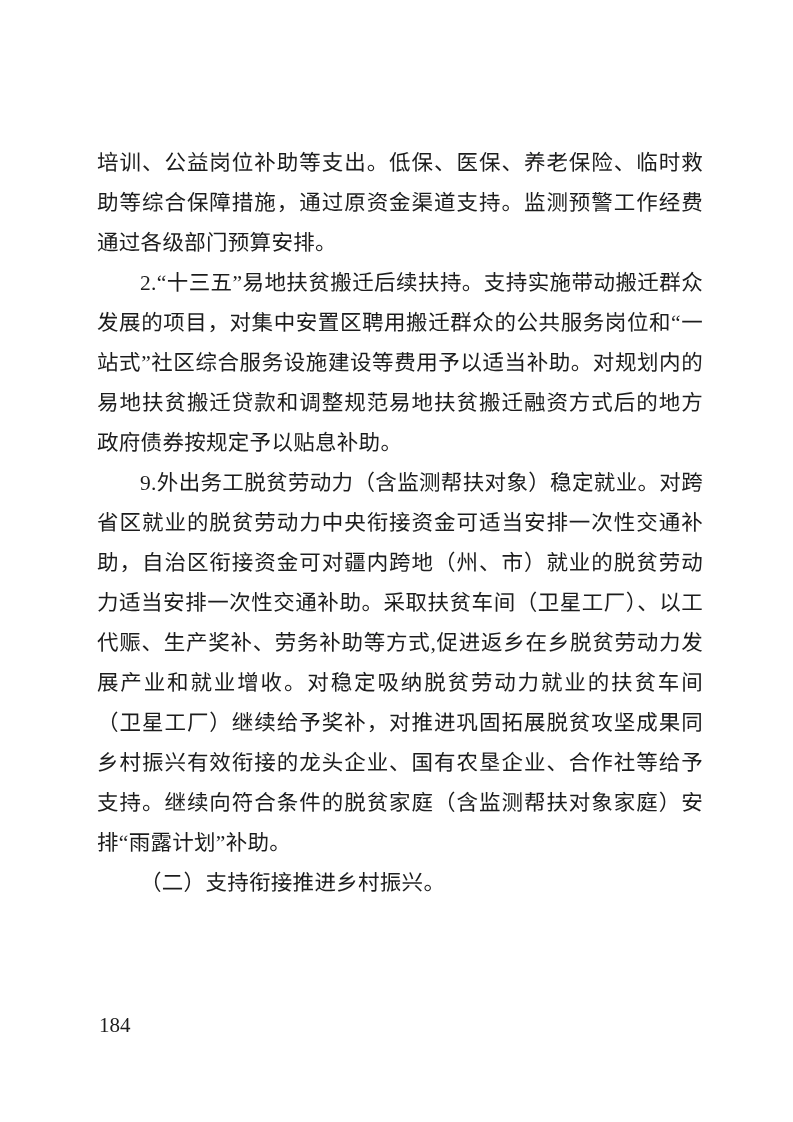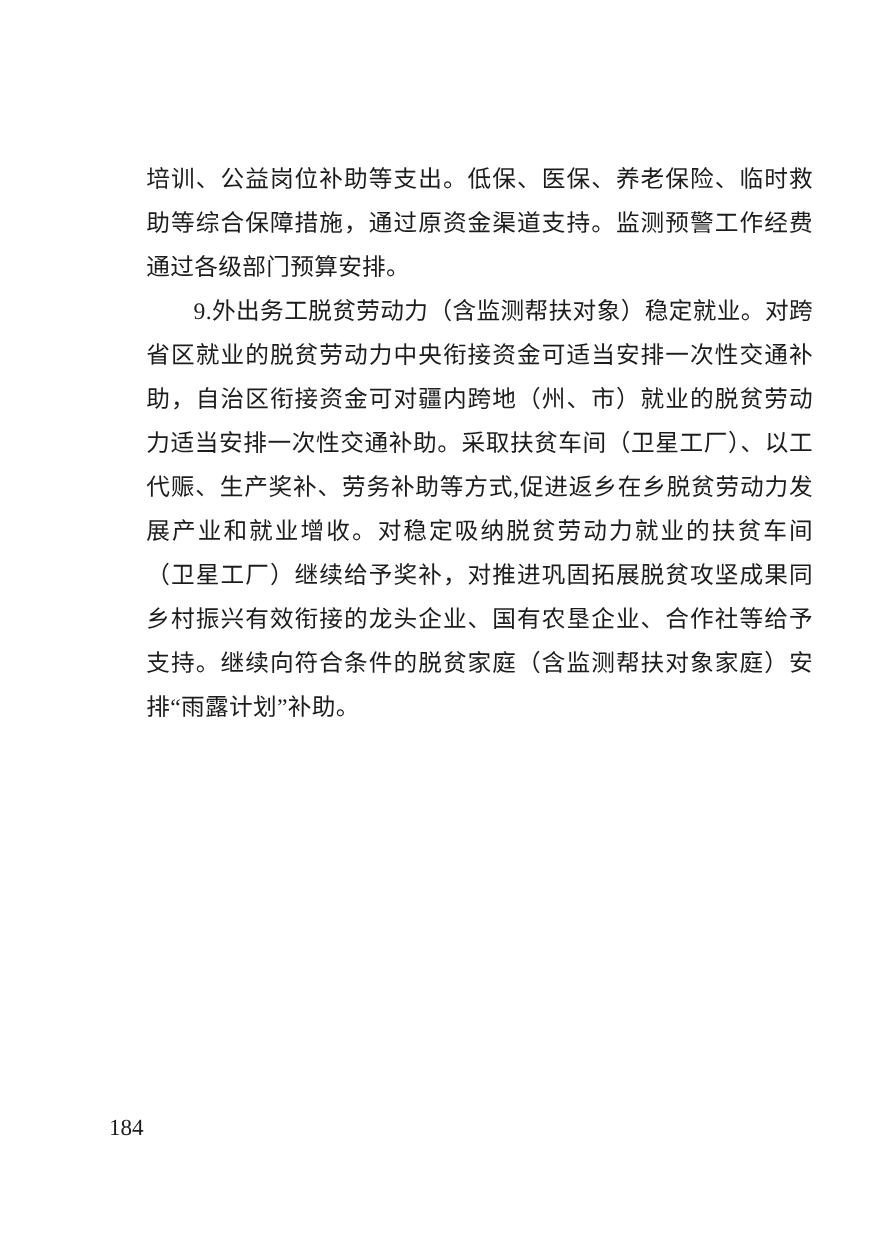--- a/index.html
+++ b/index.html
@@ -14,21 +14,20 @@
     background: #ffffff;
     overflow: hidden;
     font-family: "Liberation Serif", "DejaVu Serif", serif;
     color: #1c1c1c;
   }
   .text-block {
     position: absolute;
     left: 97px;
     top: 143px;
     width: 606px;
-    margin-left: 36px;
   }
   .text-block p.para {
     margin: 0;
     font-size: 21.5px;
     line-height: 40px;
     text-align: justify;
     text-justify: inter-ideograph;
     letter-spacing: 0.3px;
     word-break: break-all;
   }
@@ -44,16 +43,18 @@
     color: #1c1c1c;
     text-align: right;
   }
 </style>
 </head>
 <body>
 
 <div class="page">
   <div class="text-block" id="paragraphs">
       <p class="para">培训、公益岗位补助等支出。低保、医保、养老保险、临时救助等综合保障措施，通过原资金渠道支持。监测预警工作经费通过各级部门预算安排。</p>
+      <p class="para indent">2.“十三五”易地扶贫搬迁后续扶持。支持实施带动搬迁群众发展的项目，对集中安置区聘用搬迁群众的公共服务岗位和“一站式”社区综合服务设施建设等费用予以适当补助。对规划内的易地扶贫搬迁贷款和调整规范易地扶贫搬迁融资方式后的地方政府债券按规定予以贴息补助。</p>
       <p class="para indent">9.外出务工脱贫劳动力（含监测帮扶对象）稳定就业。对跨省区就业的脱贫劳动力中央衔接资金可适当安排一次性交通补助，自治区衔接资金可对疆内跨地（州、市）就业的脱贫劳动力适当安排一次性交通补助。采取扶贫车间（卫星工厂）、以工代赈、生产奖补、劳务补助等方式,促进返乡在乡脱贫劳动力发展产业和就业增收。对稳定吸纳脱贫劳动力就业的扶贫车间（卫星工厂）继续给予奖补，对推进巩固拓展脱贫攻坚成果同乡村振兴有效衔接的龙头企业、国有农垦企业、合作社等给予支持。继续向符合条件的脱贫家庭（含监测帮扶对象家庭）安排“雨露计划”补助。</p>
+      <p class="para indent">（二）支持衔接推进乡村振兴。</p>
     </div>
   <div class="page-number">184</div>
 </div>
 
 </body></html>

